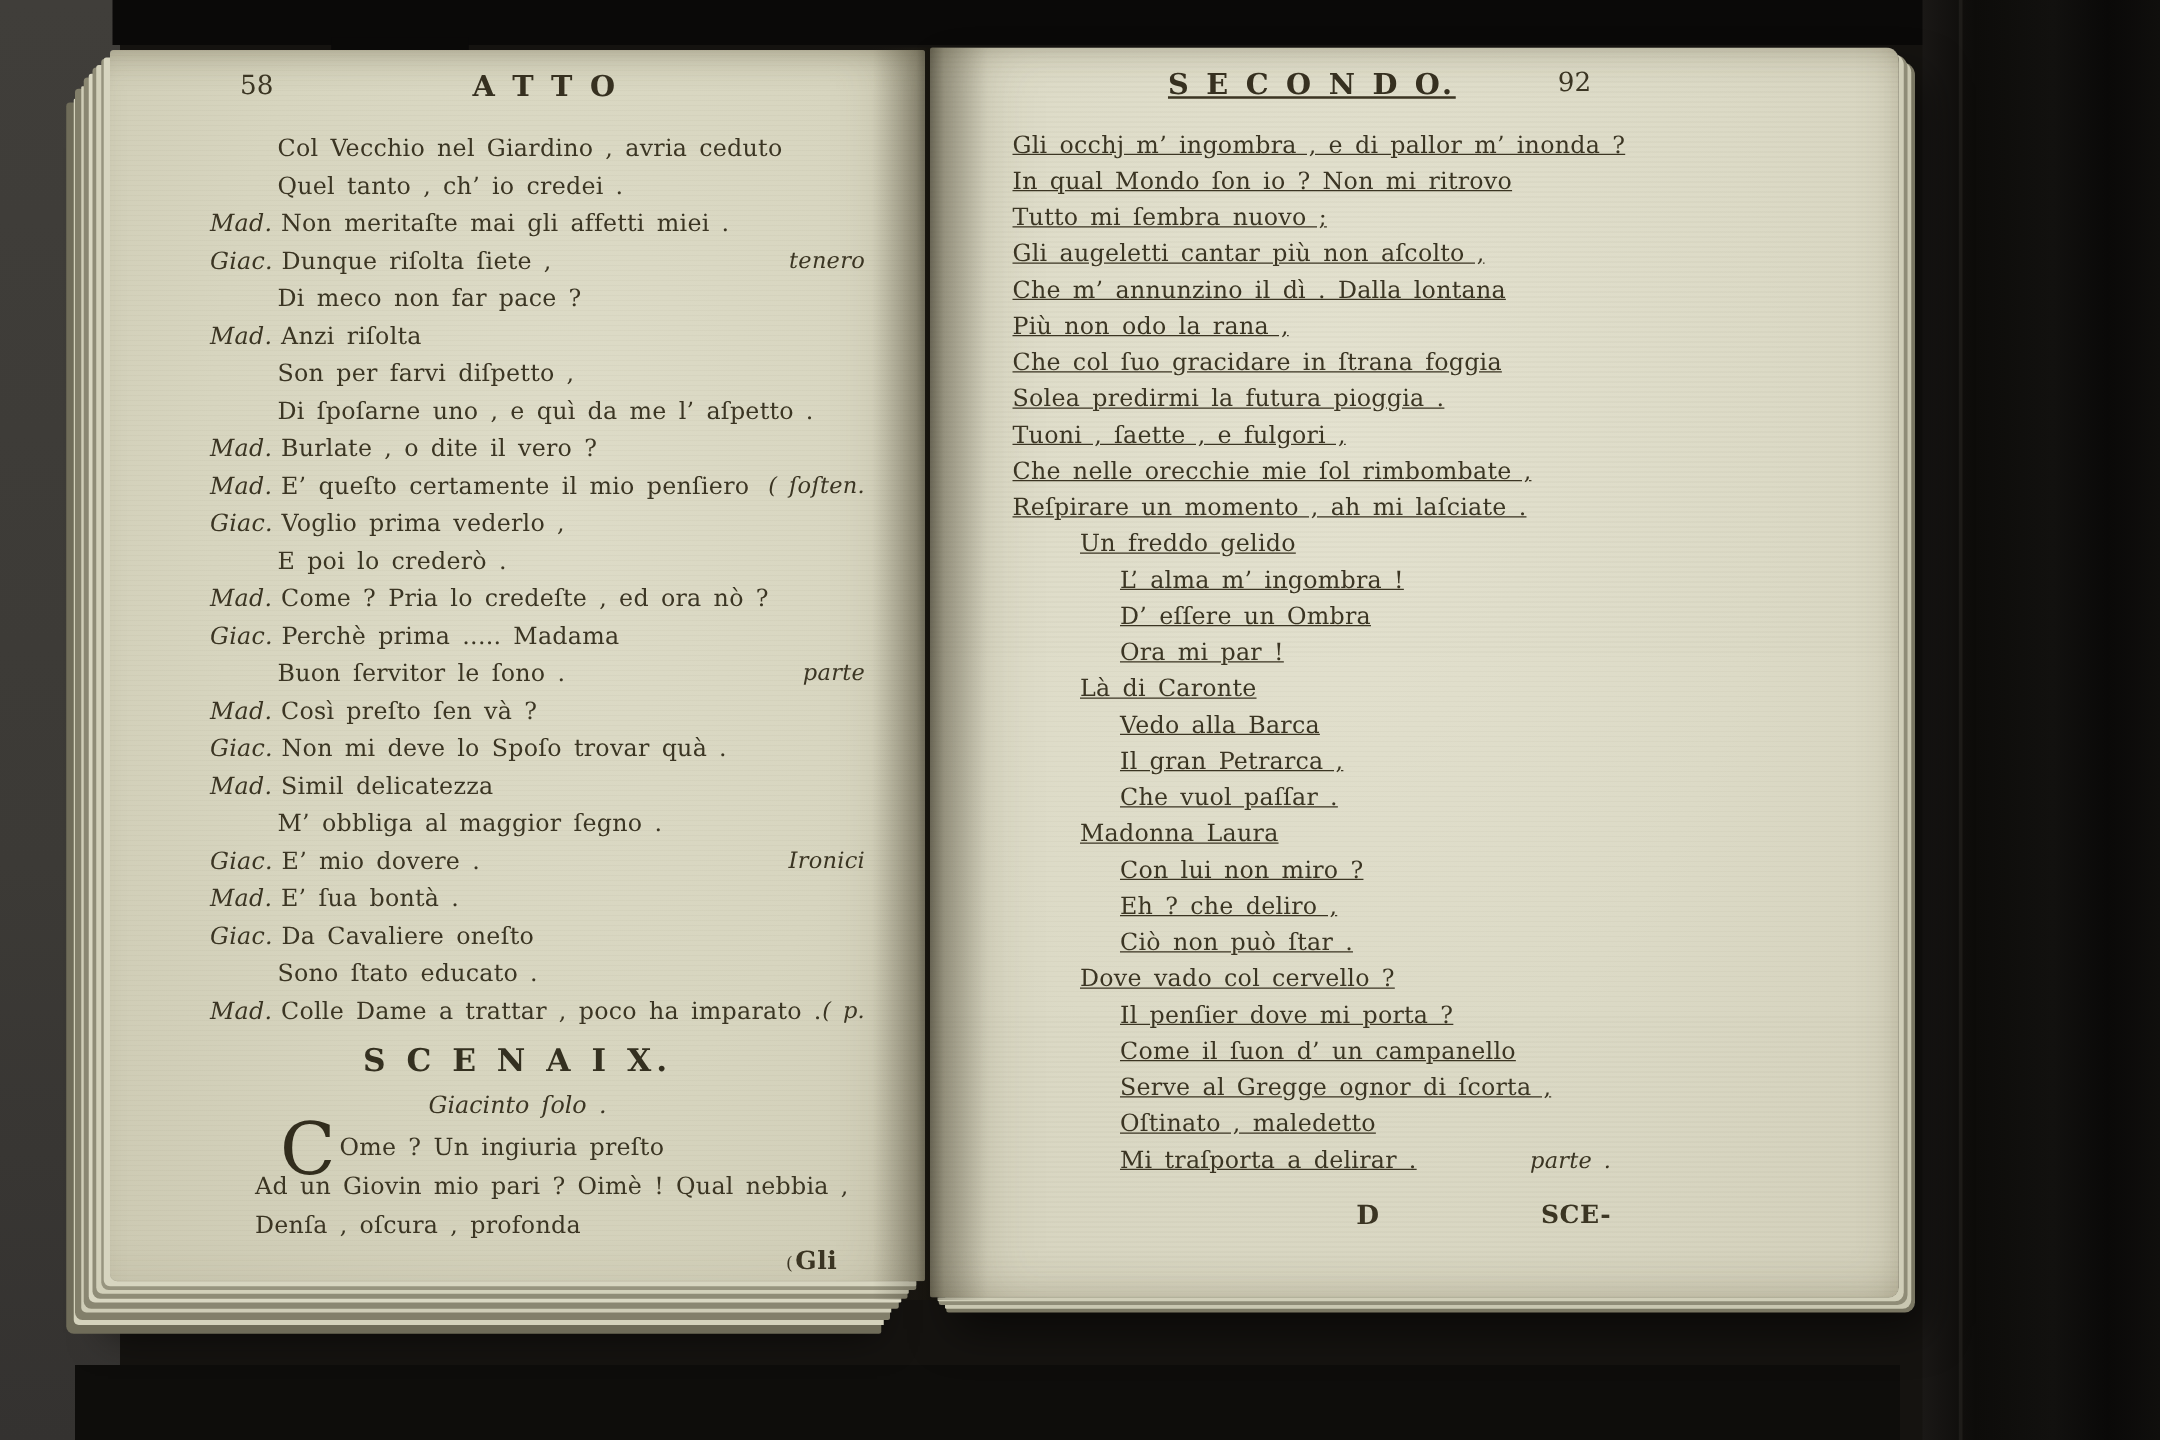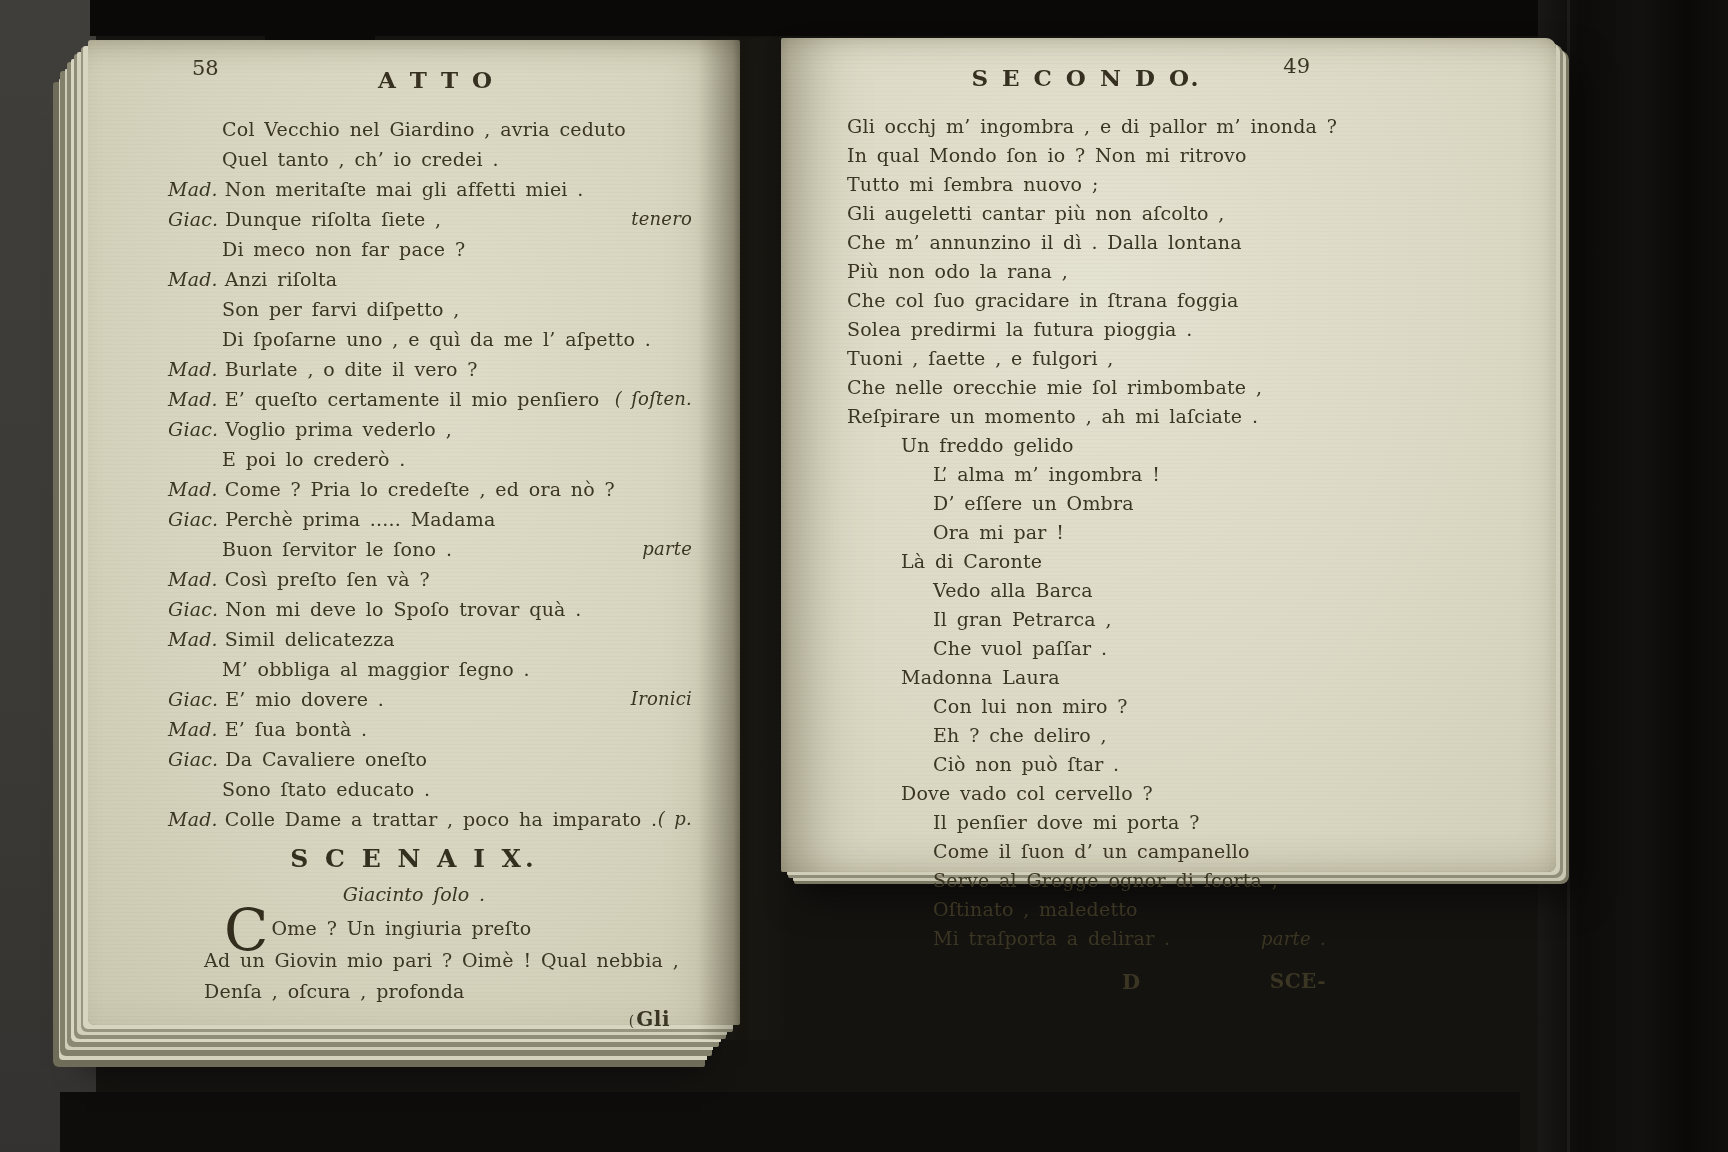--- a/index.html
+++ b/index.html
@@ -30,38 +30,39 @@
       inset -45px 0 55px -35px rgba(85,78,52,.5),
       inset 0 18px 30px -22px rgba(85,78,52,.55),
       -6px 5px 0 -1px #d7d5c0, -7px 7px 0 0 #97947f,
       -12px 11px 0 -1px #d2d0ba, -14px 14px 0 0 #8f8c77,
       -18px 18px 0 -1px #d9d7c2, -21px 22px 0 0 #8a8772,
       -25px 27px 0 -2px #cfcdb7, -28px 31px 0 0 #827f6a,
       -31px 37px 0 -2px #d4d2bc, -35px 42px 0 0 #6f6c59,
       -20px 60px 30px -18px rgba(0,0,0,.6);
   }
   .page-right{
-    left:781px;top:38px;width:775px;height:834px;
+    left:744px;top:38px;width:775px;height:1000px;
     background:
       repeating-linear-gradient(0deg,rgba(110,105,80,.04) 0 1px,rgba(0,0,0,0) 1px 4px),
       radial-gradient(ellipse at 40% 30%,#e4e2d0 0%,#dcdac6 55%,#d2cfba 100%);
     border-radius:2px 10px 8px 2px;
     box-shadow:
       inset 55px 0 65px -40px rgba(85,78,52,.55),
       inset 0 16px 28px -22px rgba(85,78,52,.5),
       inset -20px -20px 40px -30px rgba(110,102,70,.45),
       5px 4px 0 -1px #d0ceb8, 7px 6px 0 0 #8f8c77,
       11px 10px 0 -1px #c9c7b1, 13px 12px 0 0 #7a7763,
       20px 25px 35px rgba(0,0,0,.55);
+    text-decoration: underline;
   }
   .gutter-shadow{position:absolute;left:698px;top:38px;width:92px;height:1002px;z-index:3;pointer-events:none;
     background:linear-gradient(90deg,rgba(40,36,24,0) 0%,rgba(40,36,24,.25) 38%,rgba(24,21,12,.45) 49%,rgba(40,36,24,.22) 62%,rgba(40,36,24,0) 100%);}
 
   
-  .pg-head{position:relative;height:46px;padding-top:26px;}
+  .pg-head{position:relative;height:46px;padding-top:16px;}
   .pg-title{display:block;text-align:center;font-size:23px;font-weight:bold;letter-spacing:3px;color:#363020;}
   .pg-num{position:absolute;top:16px;font-size:21px;}
   .page-left .pg-head{padding-left:80px;padding-right:35px;}
   .page-left .pg-num{left:104px;}
   .page-right .pg-head{padding-left:66px;padding-right:230px;}
   .page-right .pg-num{right:246px;}
 
   .lines{position:relative;}
   .page-left .lines{padding:2px 48px 0 80px;}
   .page-right .lines{padding:2px 230px 0 66px;}
@@ -140,21 +141,21 @@
         <div class="line"><span>Denſa , oſcura , profonda</span></div>
       </div>
     <div class="catchword-row">
       <span class="catchword-mark">(</span><span class="catchword">Gli</span>
     </div>
   </section>
 
   <section class="page page-right">
     <header class="pg-head">
       <span class="pg-title">S E C O N D O.</span>
-      <span class="pg-num">49</span>
+      <span class="pg-num">92</span>
     </header>
     <div class="lines" id="right-lines">
         <div class="line i0"><span>Gli occhj m’ ingombra , e di pallor m’ inonda ?</span></div>
         <div class="line i0"><span>In qual Mondo ſon io ?  Non mi ritrovo</span></div>
         <div class="line i0"><span>Tutto mi ſembra nuovo ;</span></div>
         <div class="line i0"><span>Gli augeletti cantar più non aſcolto ,</span></div>
         <div class="line i0"><span>Che m’ annunzino il dì .  Dalla lontana</span></div>
         <div class="line i0"><span>Più non odo la rana ,</span></div>
         <div class="line i0"><span>Che col ſuo gracidare in ſtrana foggia</span></div>
         <div class="line i0"><span>Solea predirmi la futura pioggia .</span></div>

